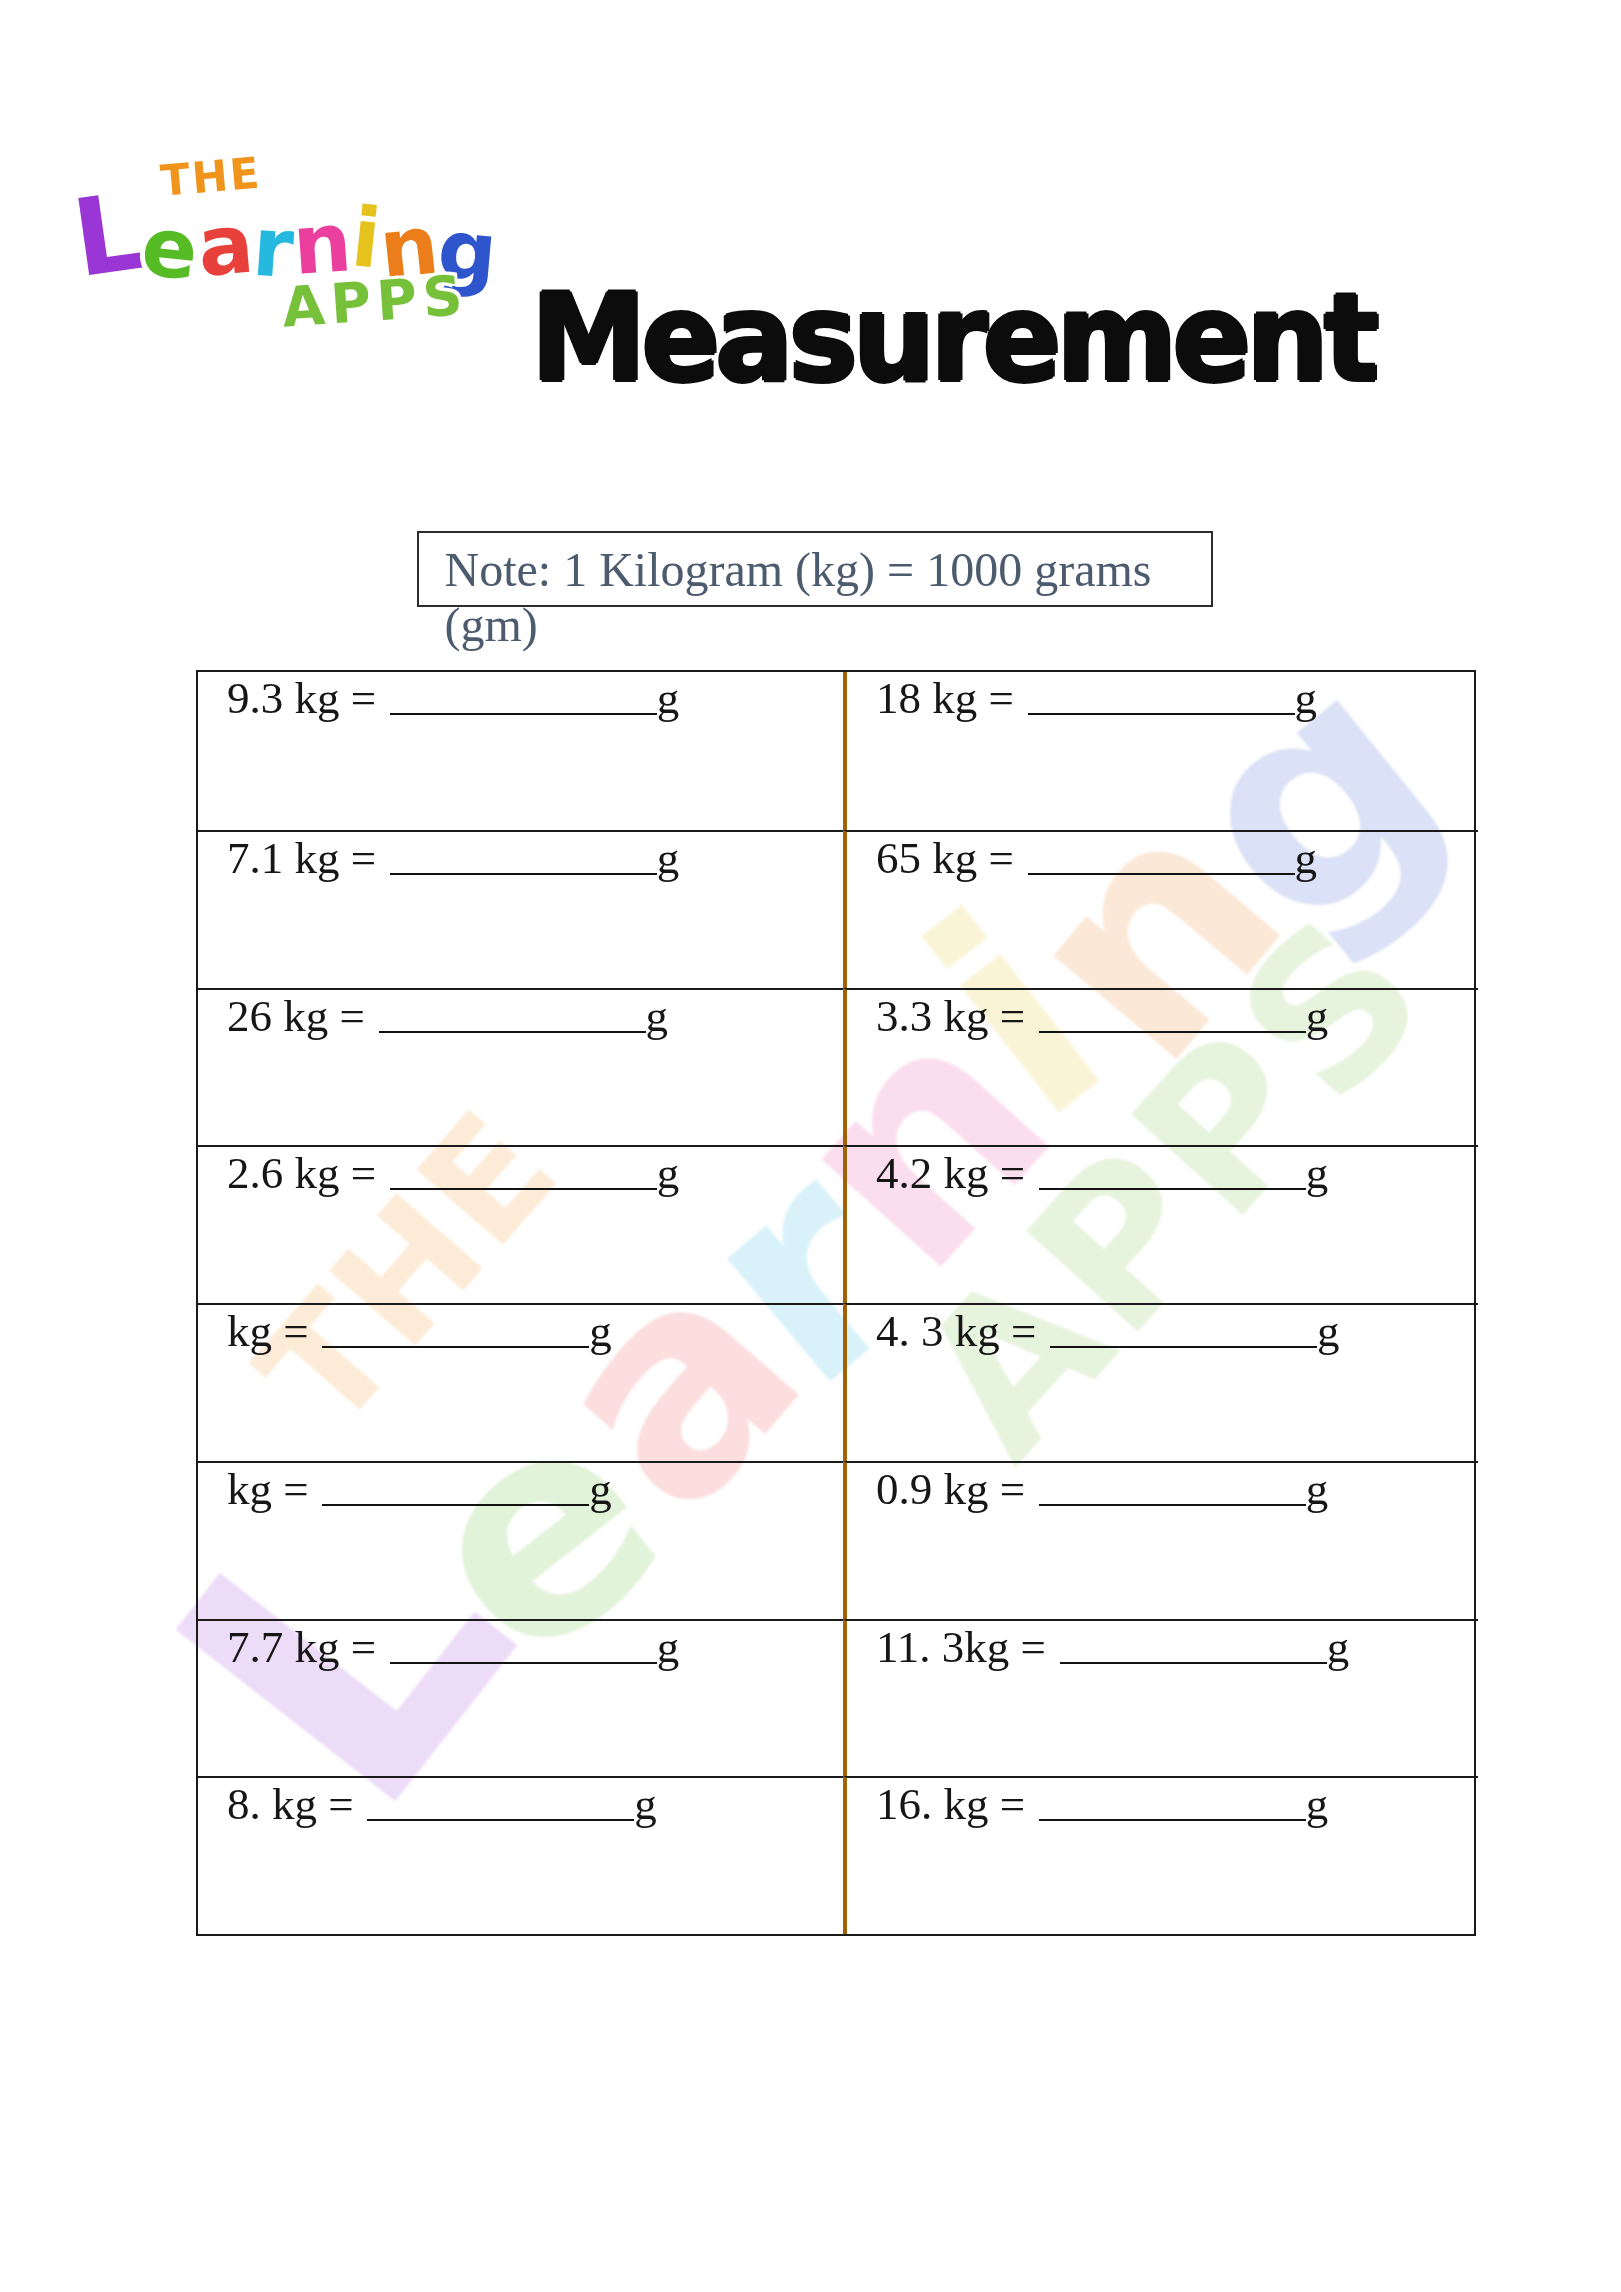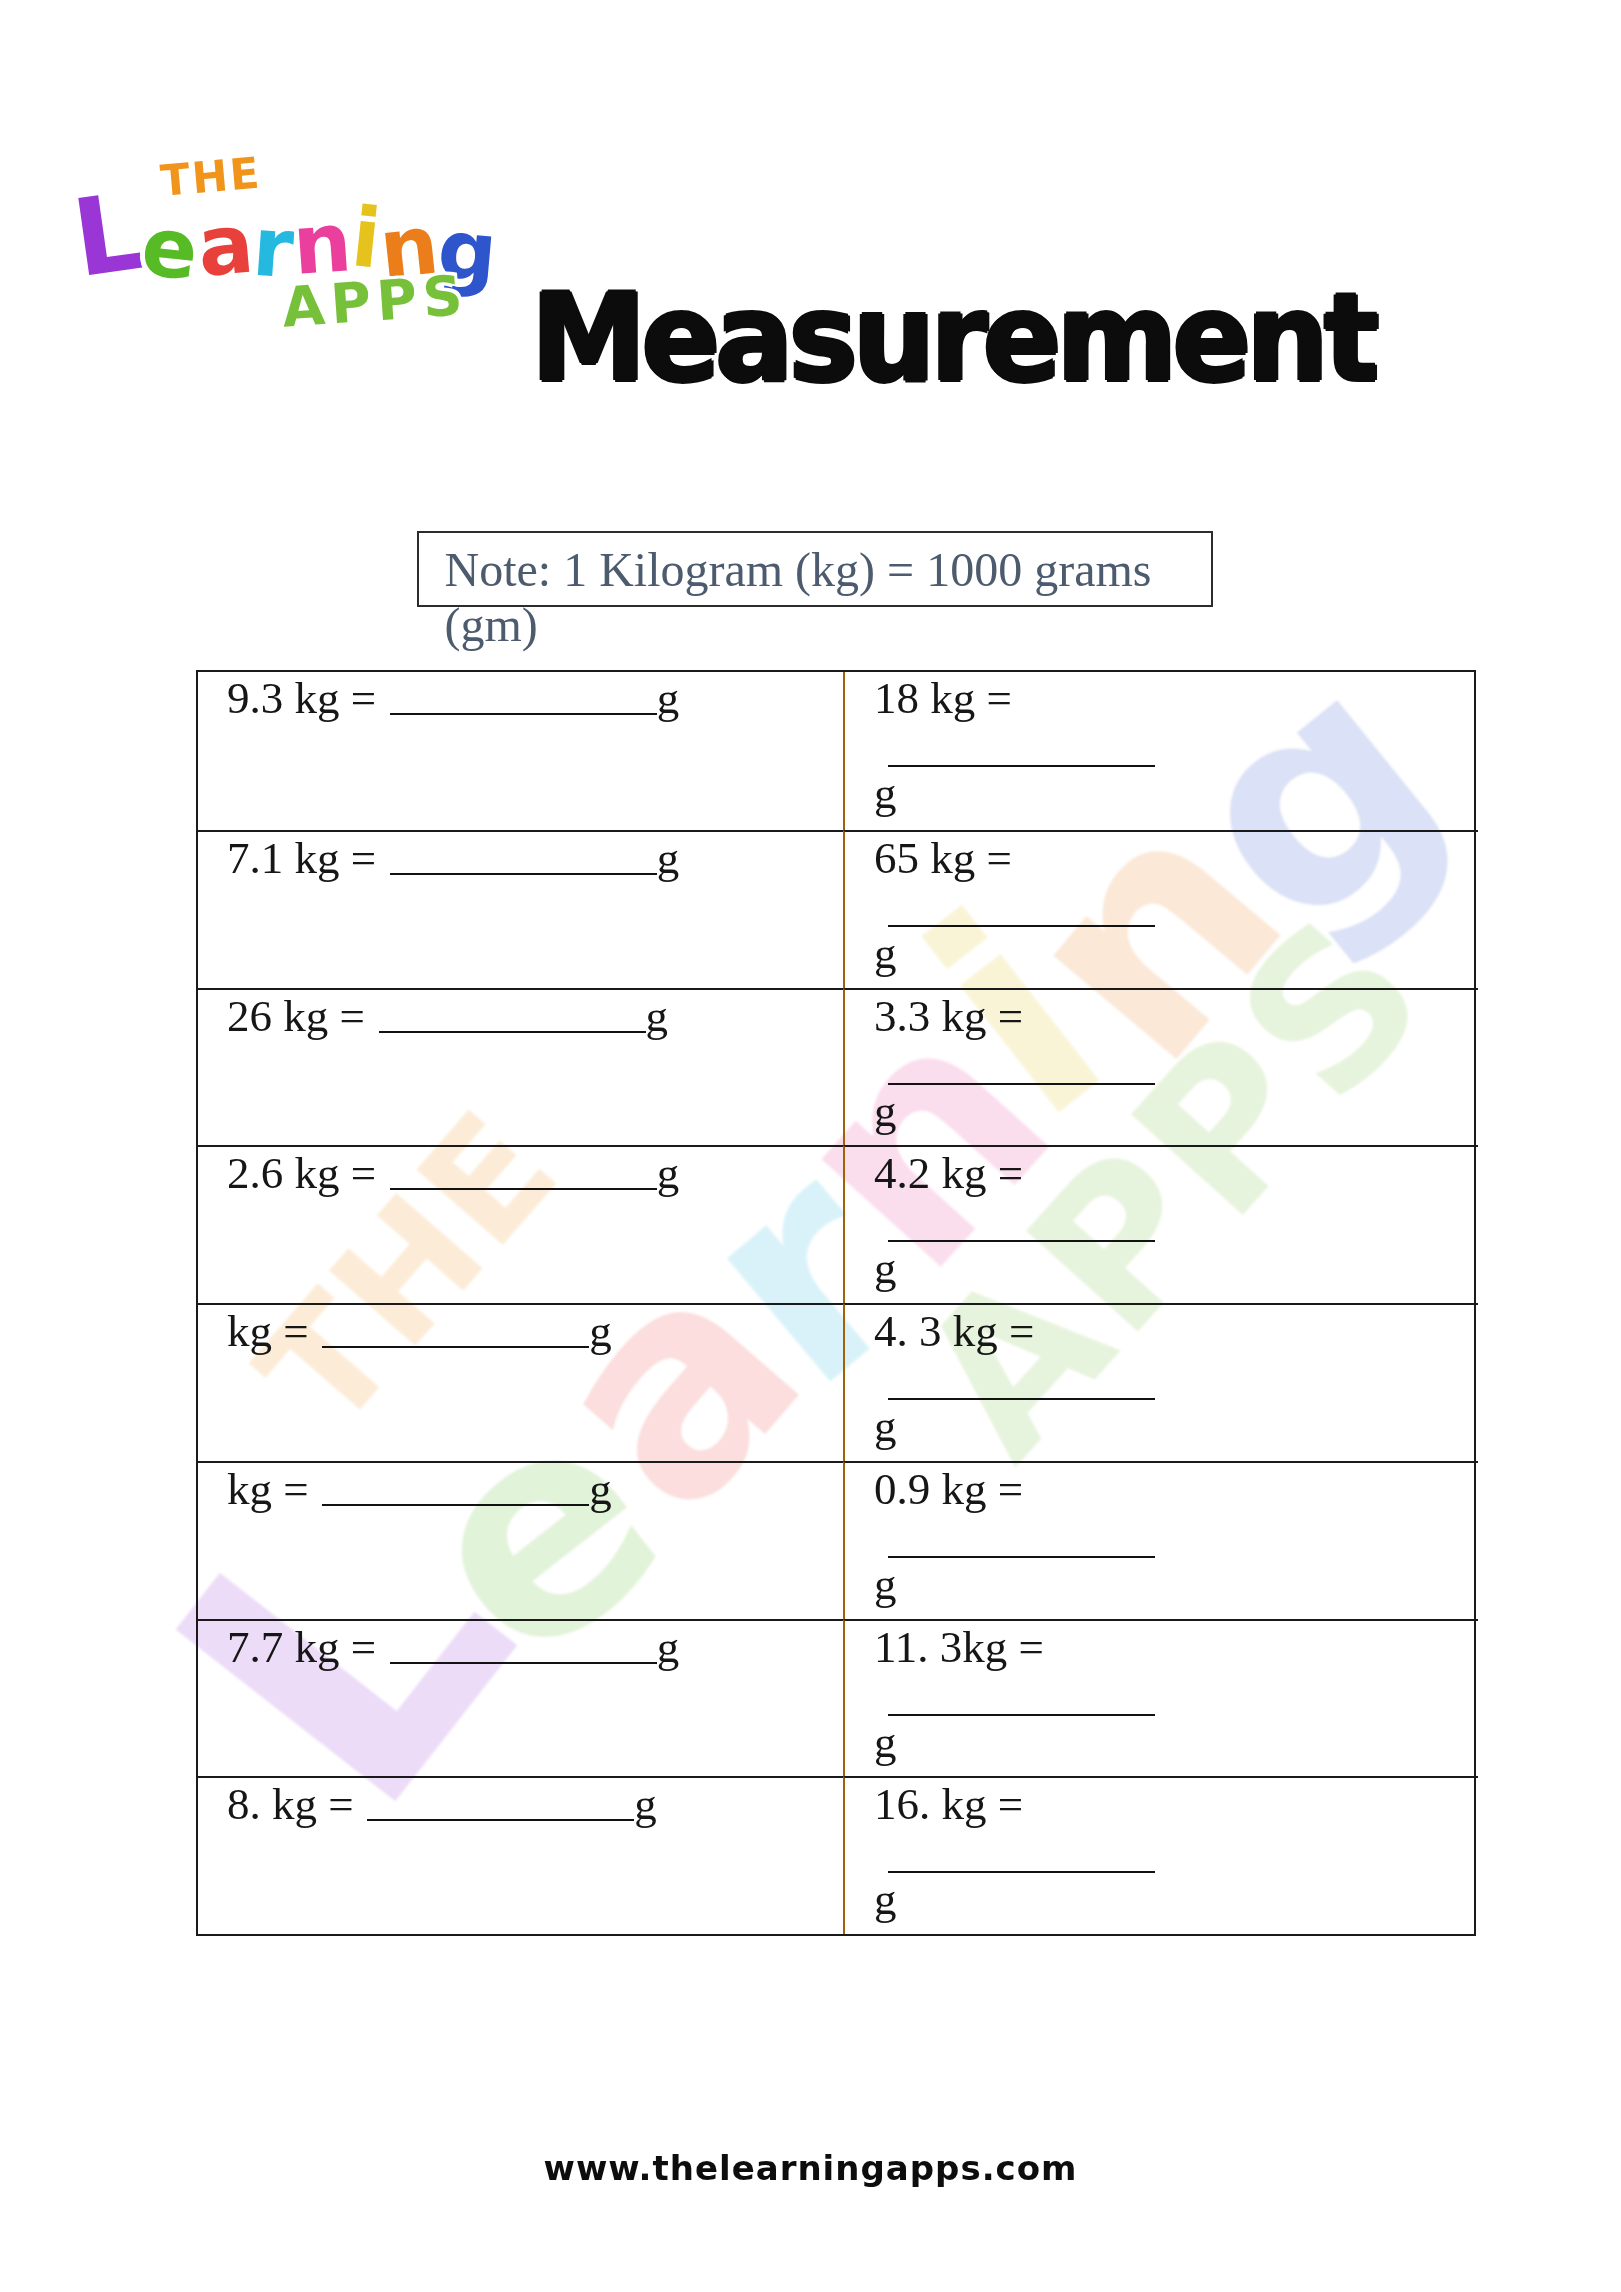--- a/index.html
+++ b/index.html
@@ -110,21 +110,21 @@
   }
   .cell{
     display:flex;
     align-items:flex-start;
     padding-left:29px;
     box-sizing:border-box;
     font-size:45px;
     border-top:2px solid #1a1a1a;
     white-space:nowrap;
   }
-  .cell.r{border-left:2px solid #a16207;flex-direction:column;}
+  .cell.r{border-left:4px solid #a16207;}
   .cell.first{border-top:none;}
   .blank{
     display:inline-block;
     width:267px;height:41px;
     border-bottom:2.9px solid #121212;
     margin-left:13.7px;
   }
   .unit{margin-left:0;}
 
   
@@ -249,16 +249,15 @@
         <span class="unit">g</span>
       </div>
     <div class="cell r">
         <span>16. kg =</span>
         <span class="blank"></span>
         <span class="unit">g</span>
       </div>
 
   </div>
 
-  <div class="footer">www.thelearningapps.com</div>
 
 </div>
 
 
 </body></html>

